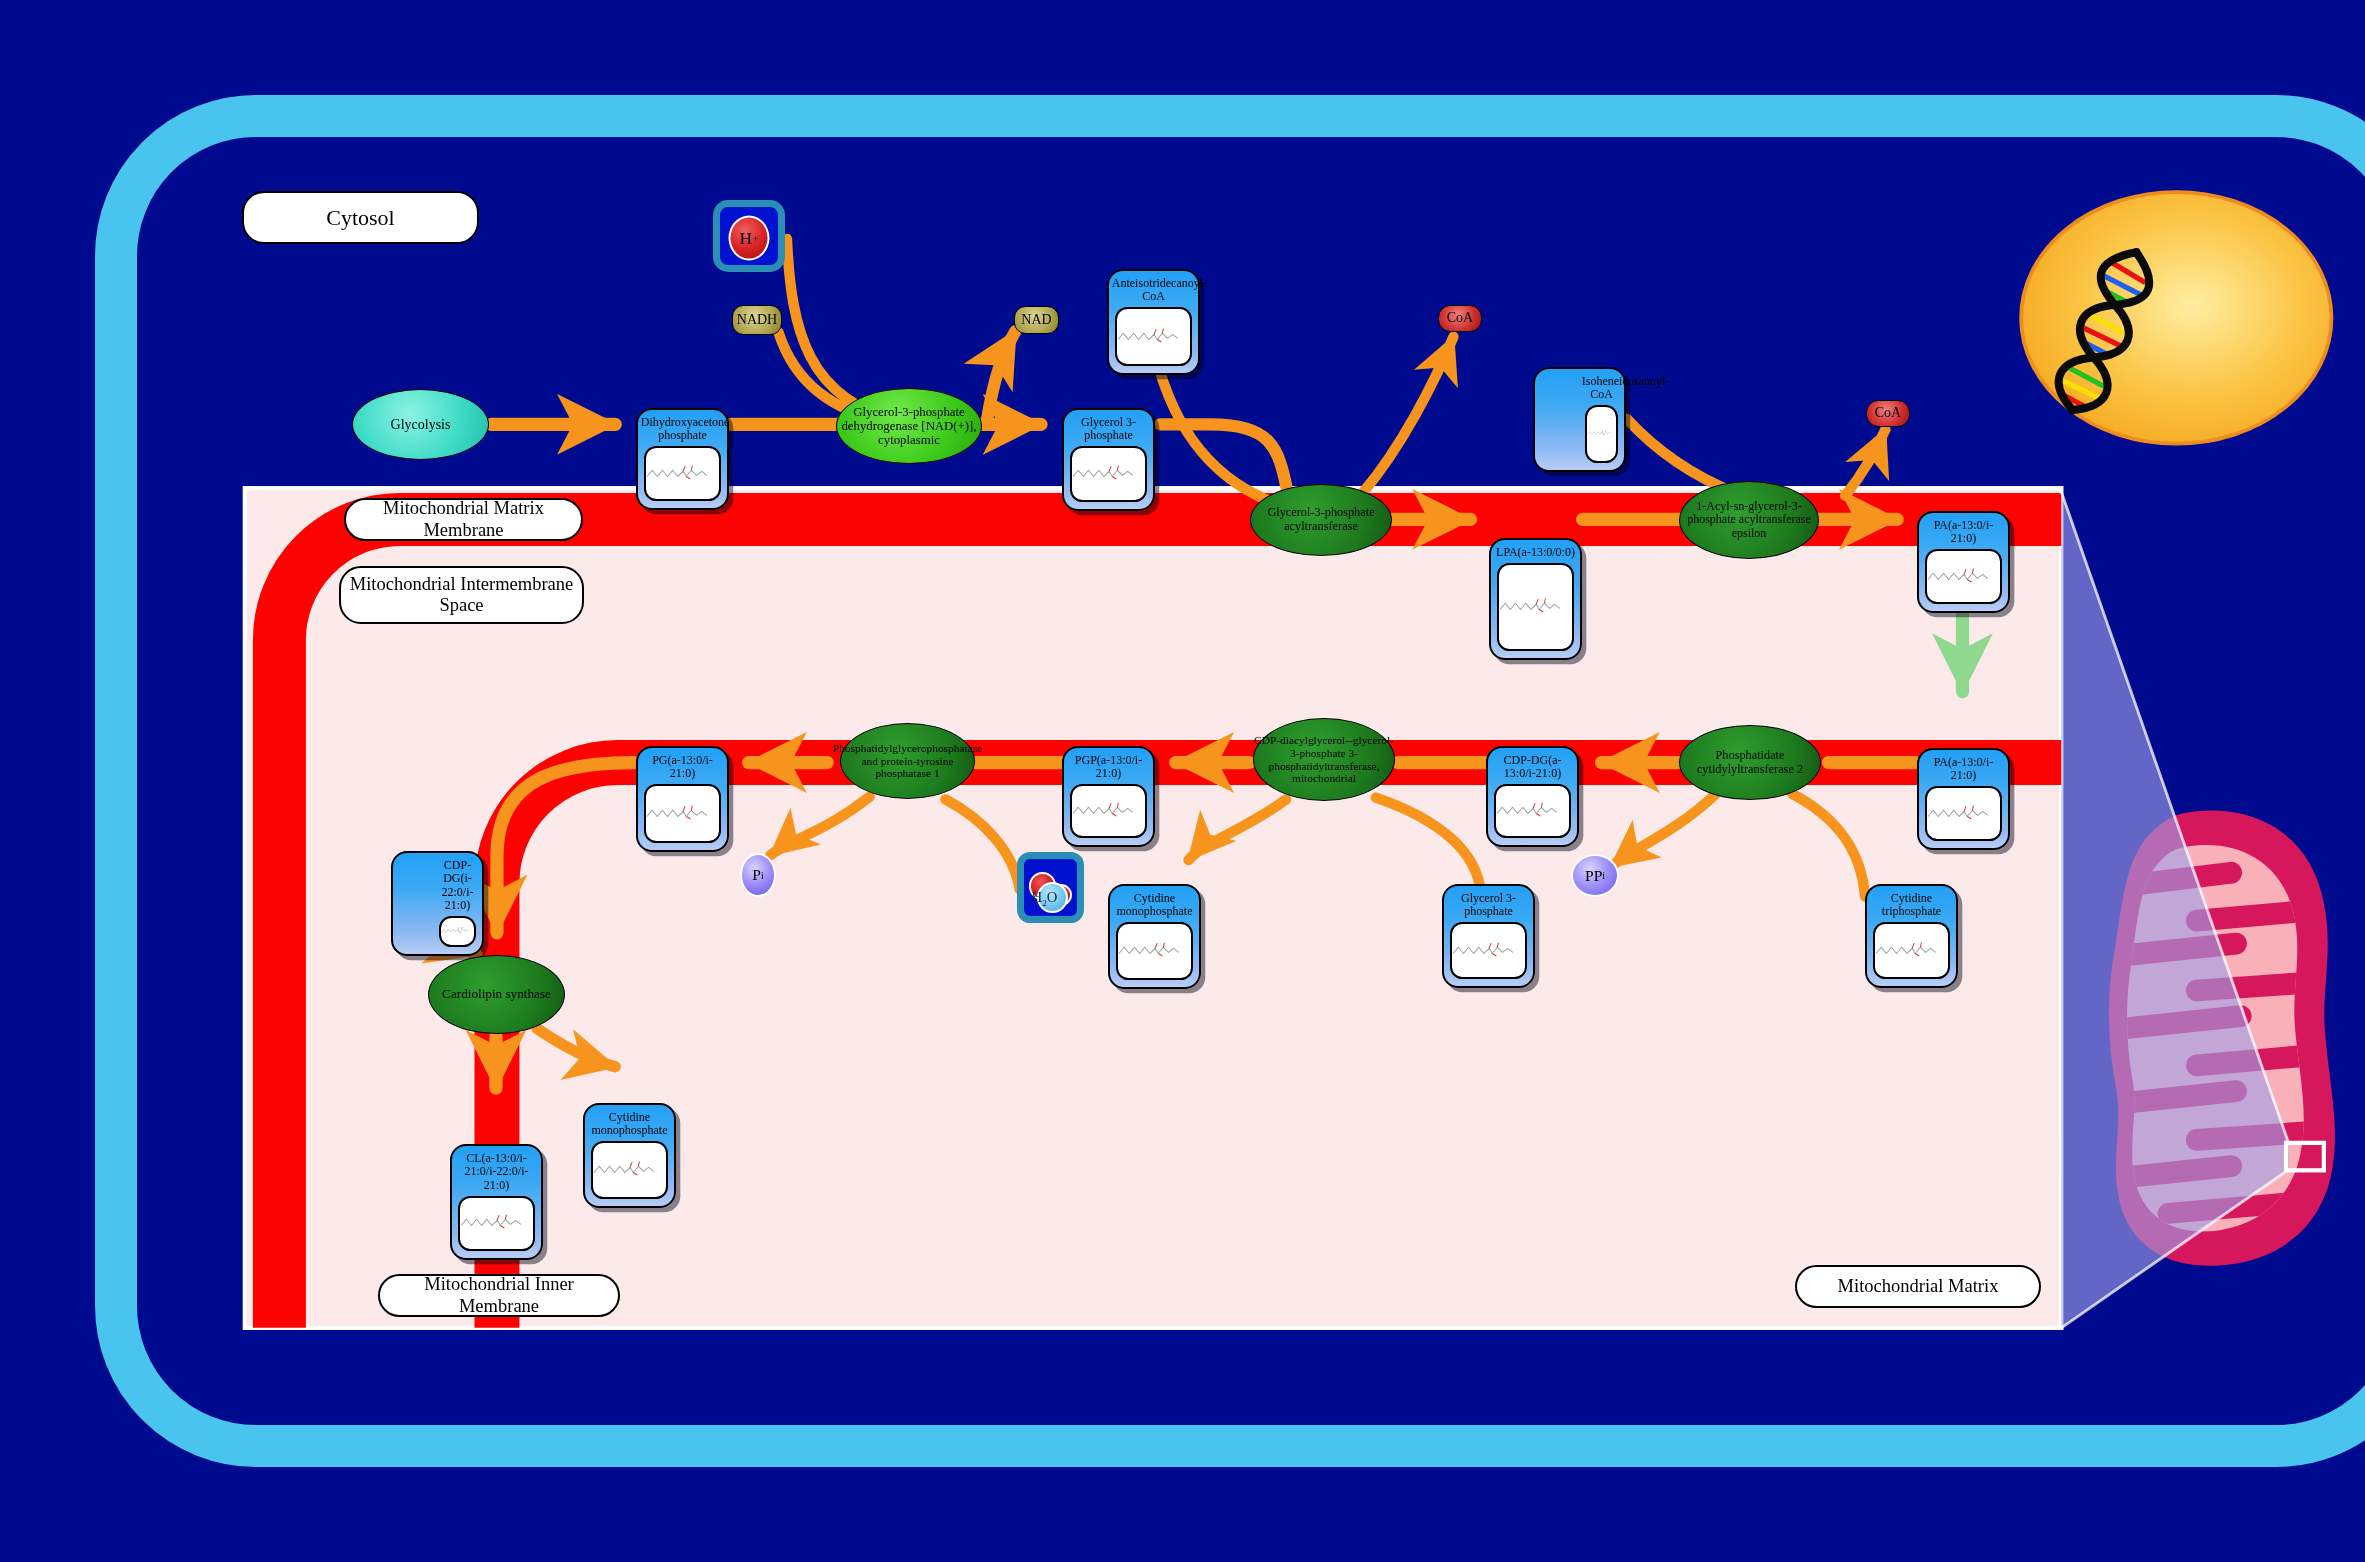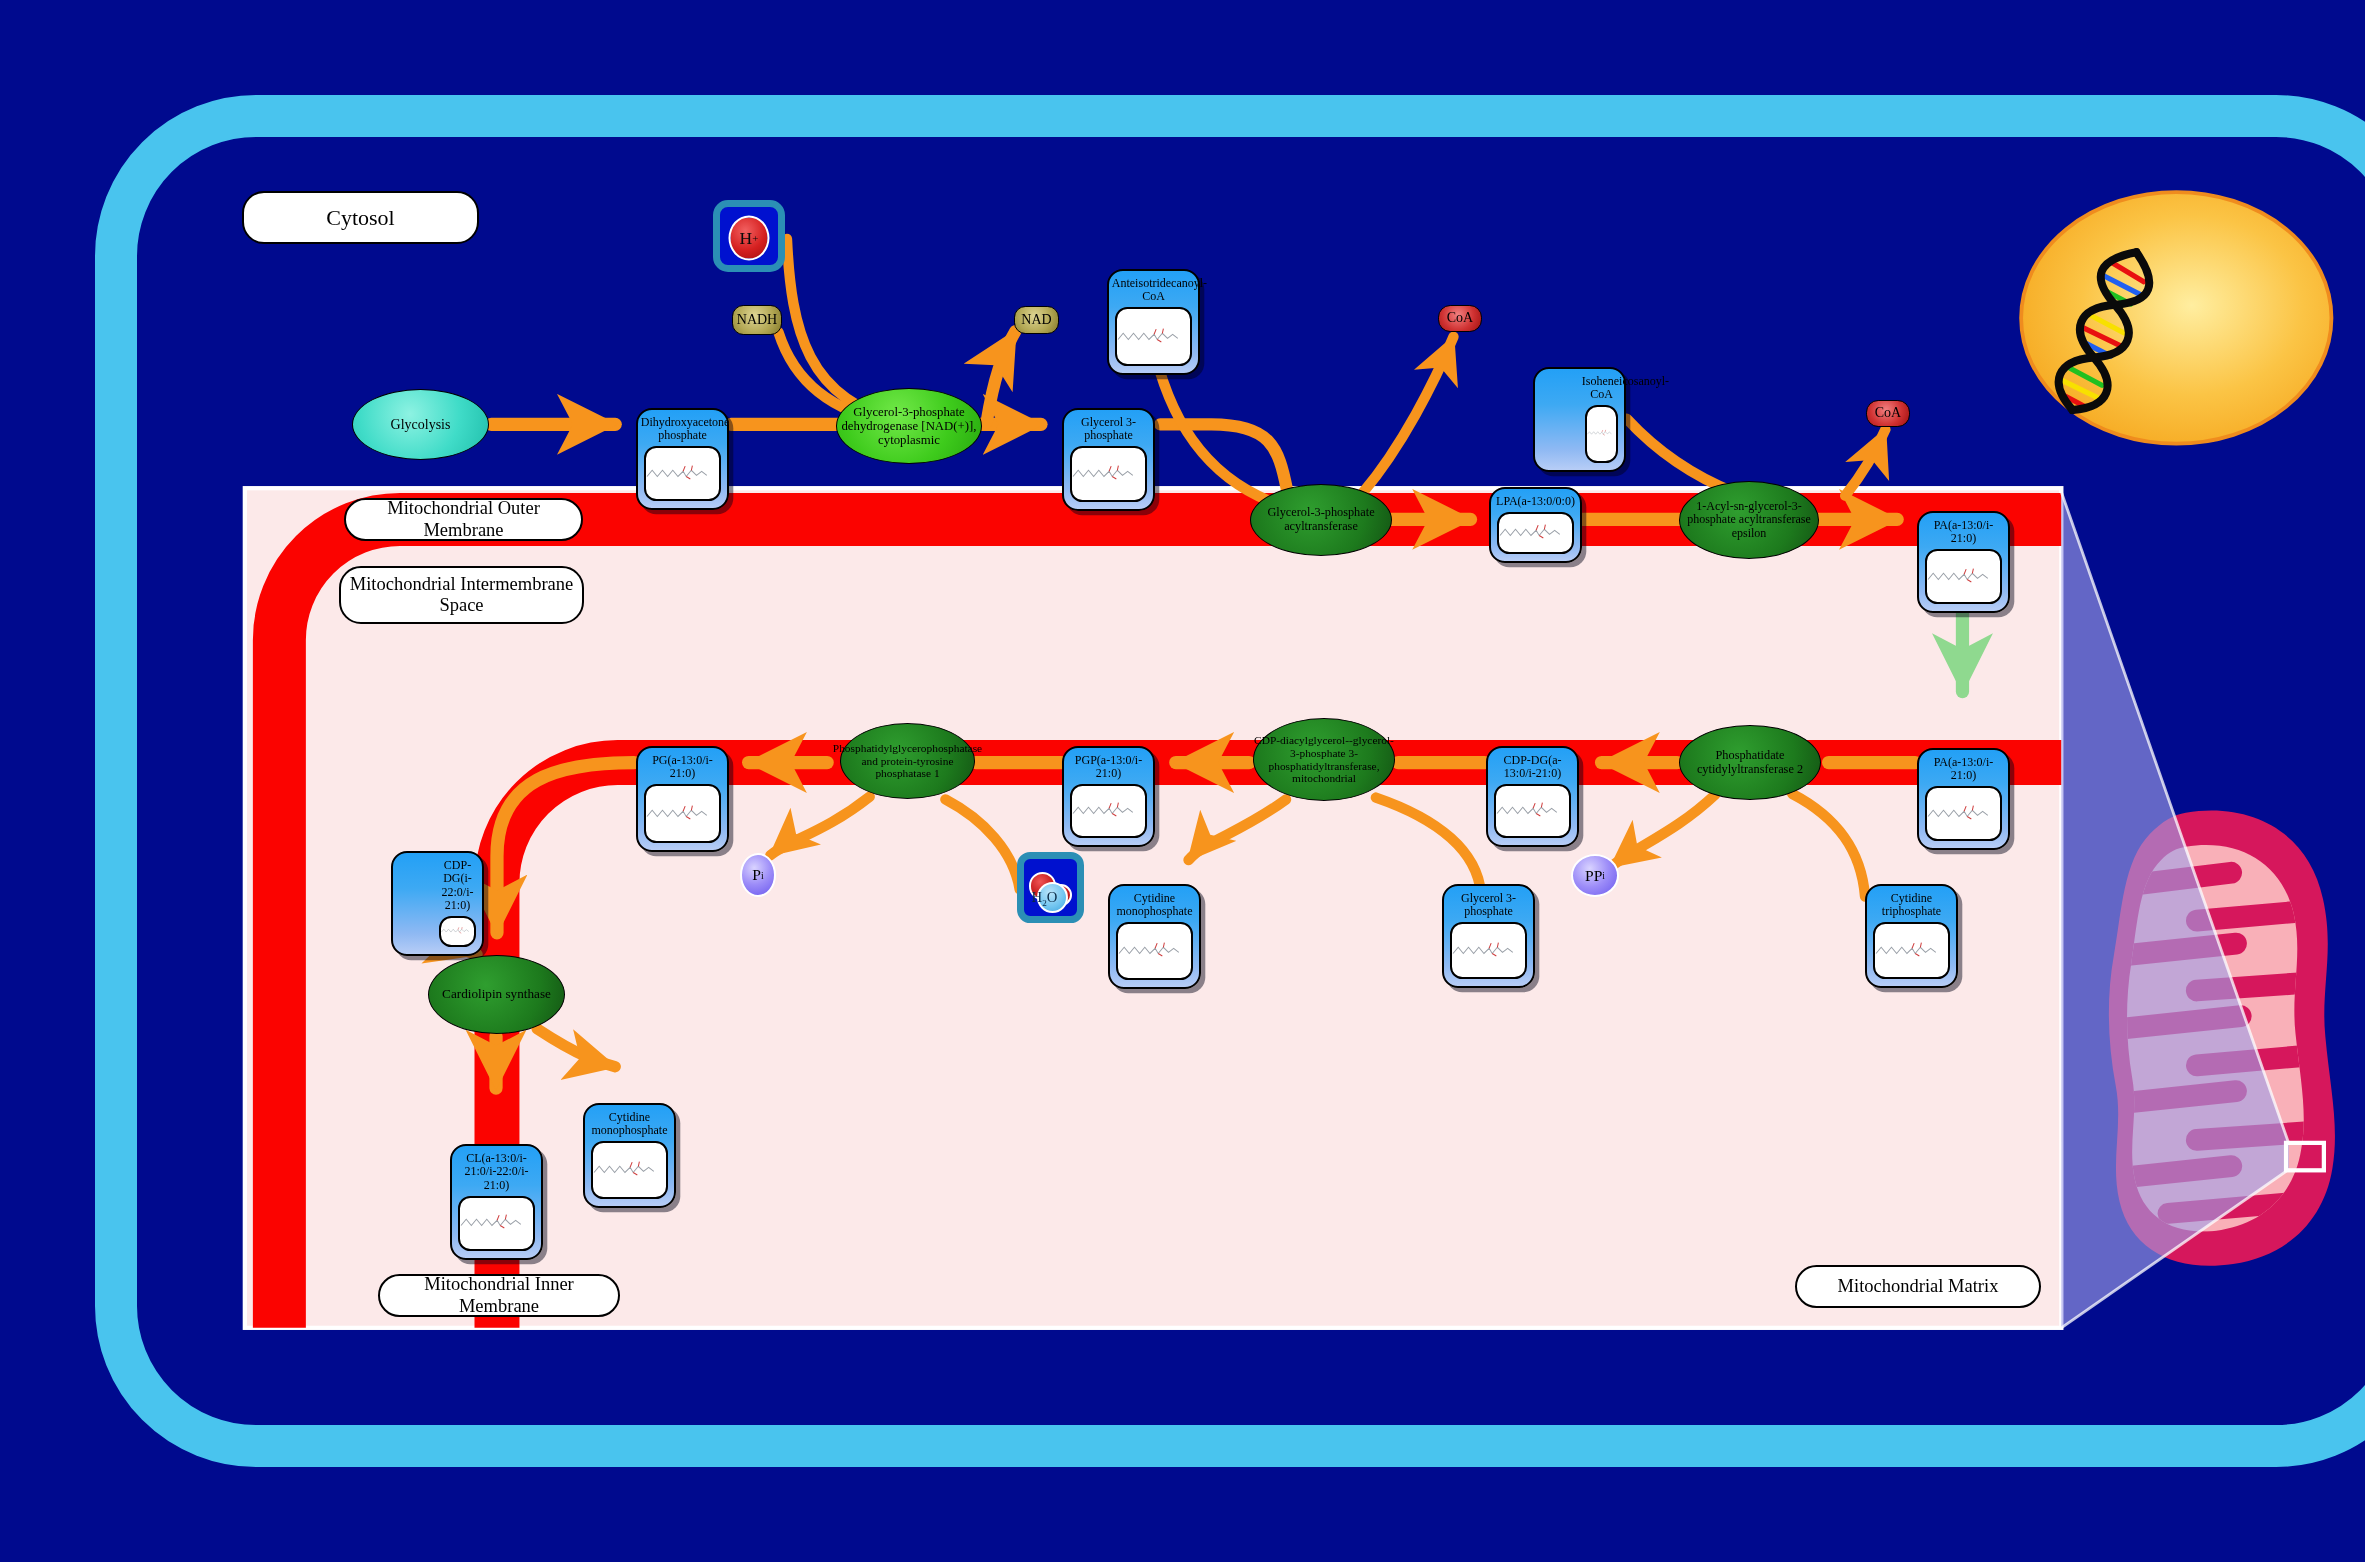--- a/index.html
+++ b/index.html
@@ -155,21 +155,21 @@
       <path d="M 1048 2190 L 1048 2300" stroke-width="28" marker-end="url(#ah)"></path>
       <path d="M 1135 2175 C 1228 2236 1272 2248 1300 2255" stroke-width="24" marker-end="url(#ah)"></path>
       <path d="M 4148 1228 L 4148 1462" stroke="#8fd98f" stroke-width="28" marker-end="url(#ahg)"></path>
     </g>
   </svg>
 
   <div class="compartment-label" style="left:242px;top:191px;width:237px;height:53px;font-size:22px;">
     <span>Cytosol</span>
   </div>
   <div class="compartment-label" style="left:344px;top:498px;width:239px;height:43px;">
-    <span>Mitochondrial Outer Membrane</span>
+    <span>Mitochondrial Matrix Membrane</span>
   </div>
   <div class="compartment-label" style="left:339px;top:566px;width:245px;height:58px;">
     <span>Mitochondrial Intermembrane Space</span>
   </div>
   <div class="compartment-label" style="left:378px;top:1274px;width:242px;height:43px;">
     <span>Mitochondrial Inner Membrane</span>
   </div>
   <div class="compartment-label" style="left:1795px;top:1265px;width:246px;height:43px;">
     <span>Mitochondrial Matrix</span>
   </div>
@@ -239,21 +239,21 @@
   <div class="pill red" style="left:1438px;top:305px;width:44px;height:26.5px;">
     <span>CoA</span>
   </div>
   <div class="pill red" style="left:1866px;top:400px;width:44px;height:26.5px;">
     <span>CoA</span>
   </div>
 
   <div class="enzyme" style="left:1250px;top:484px;width:142px;height:72px;justify-content:center;">
     <span>Glycerol-3-phosphate acyltransferase</span>
   </div>
-  <div class="metab" style="left:1489px;top:451px;width:93px;height:76px;">
+  <div class="metab" style="left:1489px;top:502px;width:93px;height:122px;">
     <div class="mtitle">LPA(a-13:0/0:0)</div>
     <div class="mbody">
         <span class="structure"><svg viewBox="0 0 120 48" preserveAspectRatio="none" style="width:84%;height:42%">
             <polyline points="2,30 12,18 22,30 32,18 42,30 52,18 62,30 72,20 78,30 88,18 98,28 108,20 118,28" fill="none" stroke="#9aa0a8" stroke-width="2"></polyline>
             <path d="M72,20 l4,-10 M78,30 l8,5 M88,18 l2,-9" stroke="#d04040" stroke-width="2" fill="none"></path>
           </svg></span>
       </div>
   </div>
   <div class="enzyme" style="left:1679px;top:481px;width:140px;height:78px;font-size:12px;">
     <span>1-Acyl-sn-glycerol-3-phosphate acyltransferase epsilon</span>

